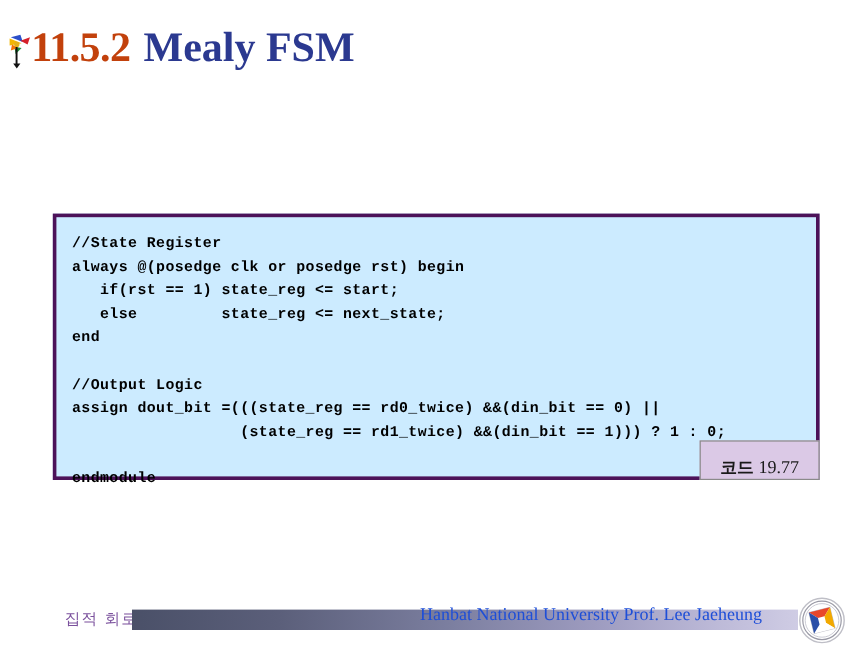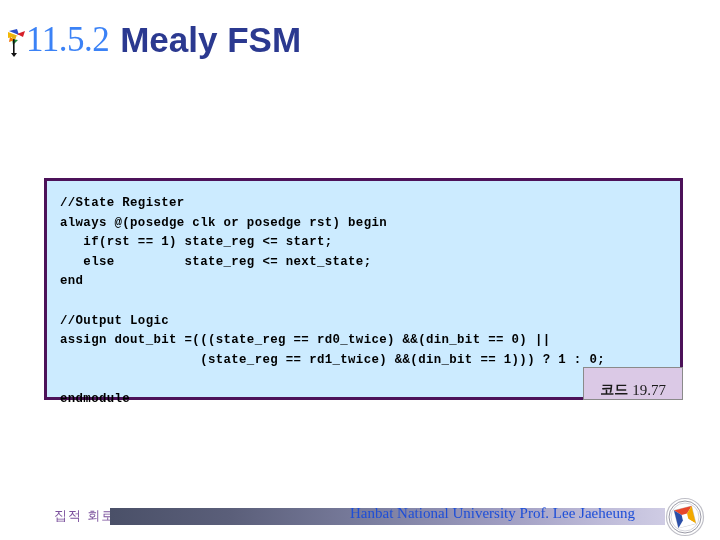--- a/index.html
+++ b/index.html
@@ -29,26 +29,26 @@
     width: 22px;
     height: 40px;
     position: relative;
     flex: 0 0 auto;
     margin-right: -2px;
   }
   #bullet-icon svg { display: block; }
   .title-num {
     font-family: "Liberation Serif", serif;
     font-size: 35px;
-    font-weight: normal;
-    color: #3b82f6;
+    font-weight: bold;
+    color: #c2410c;
     letter-spacing: -0.5px;
   }
   .title-main {
-    font-family: Liberation Sans, sans-serif;
+    font-family: Liberation Serif, serif;
     font-size: 35px;
     font-weight: bold;
     color: #2B3990;
     margin-left: 11px;
     letter-spacing: 0px;
   }
 
   
   #code-block {
     position: absolute;

